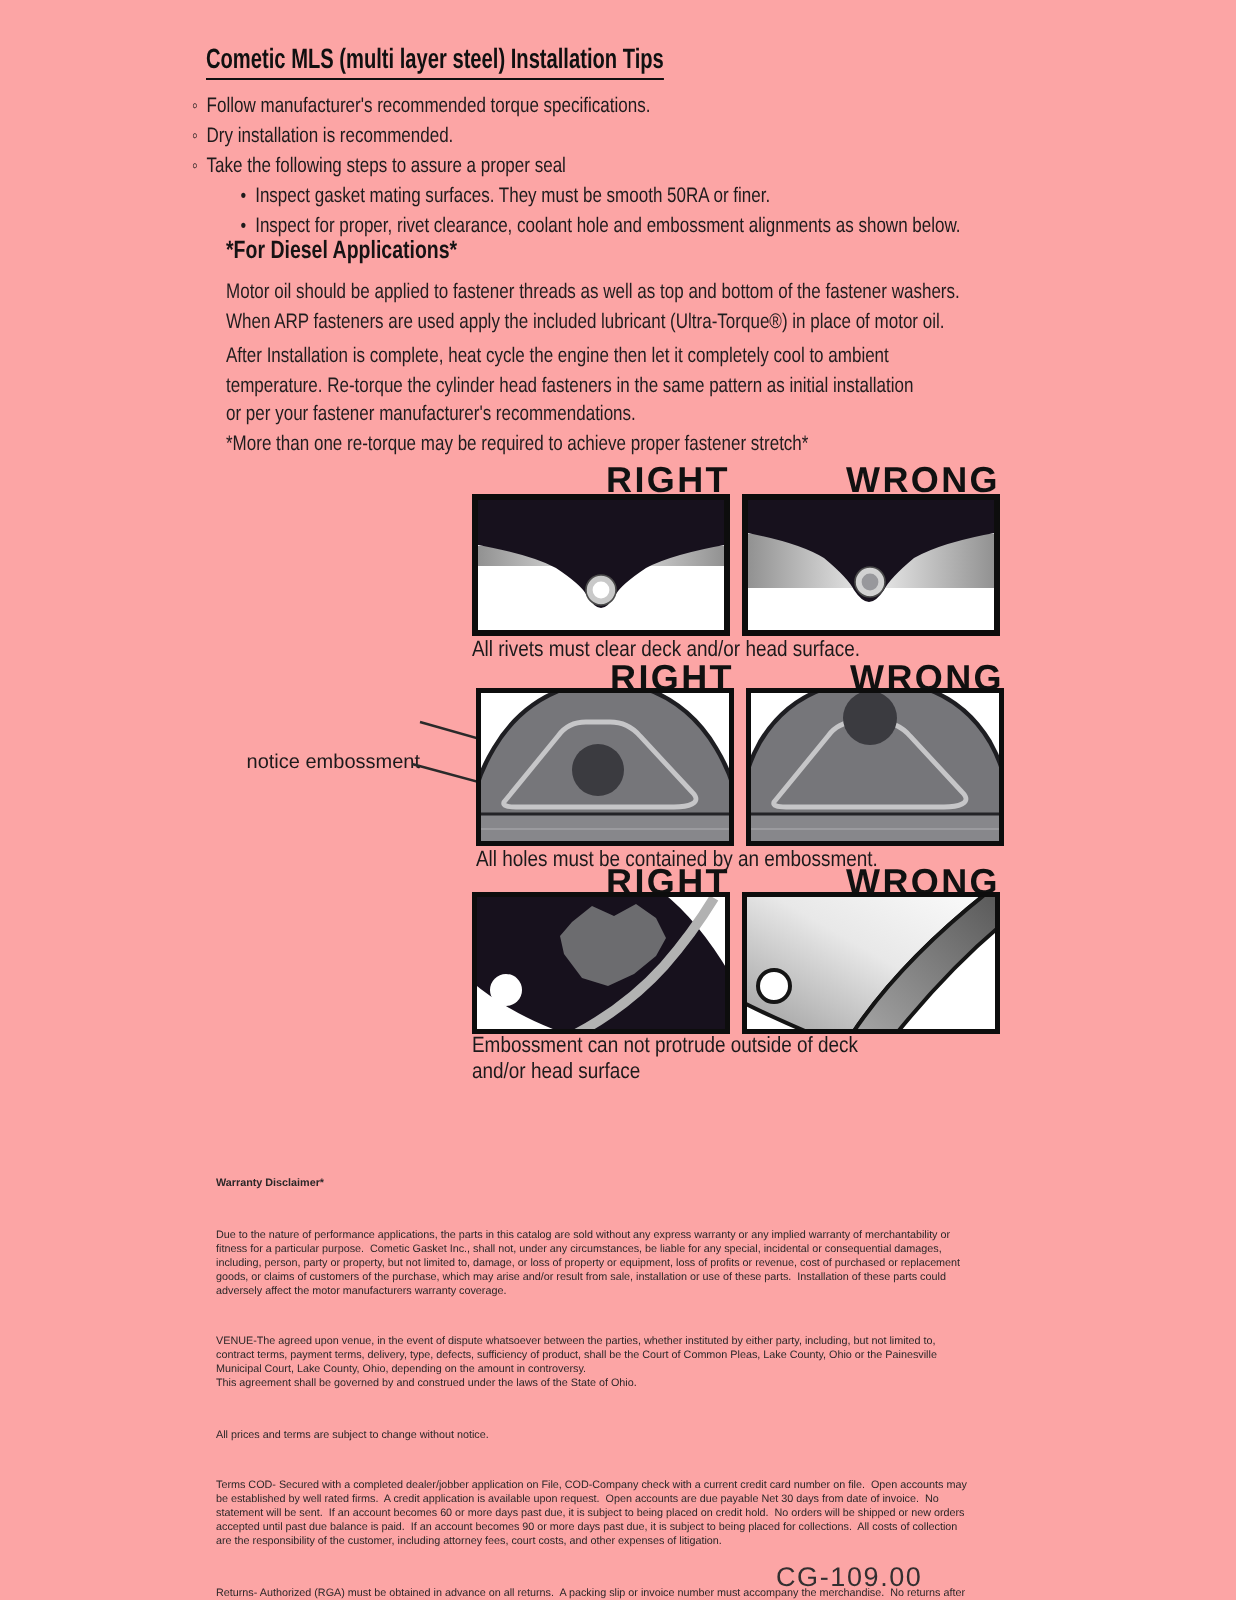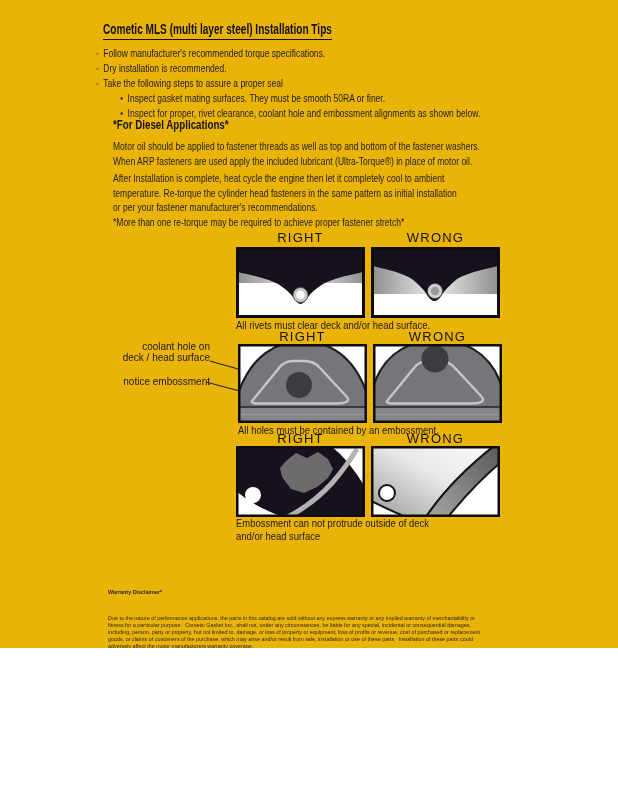--- a/index.html
+++ b/index.html
@@ -1,17 +1,17 @@
 <!DOCTYPE html>
 <html><head>
 <meta charset="utf-8">
 <style>
   html,body{margin:0;padding:0;background:#ffffff;}
   .page{
-    position:relative;width:618px;height:648px;background:#eab308;
+    position:relative;width:618px;height:800px;background:#fca5a5;
     font-family:"Liberation Sans",sans-serif;color:#232021;overflow:hidden;
   }
   .title{
     position:absolute;left:103px;top:21px;font-size:14px;font-weight:bold;color:#101010;
     transform:scaleX(.72);transform-origin:0 0;white-space:nowrap;
     border-bottom:1.6px solid #101010;padding-bottom:2px;
   }
   .bullets{
     position:absolute;left:96px;top:46px;font-size:10.5px;line-height:15px;
     transform:scaleX(.81);transform-origin:0 0;white-space:nowrap;color:#1e1b1c;
@@ -21,21 +21,21 @@
   .h2{
     position:absolute;left:113px;top:118px;font-size:12.5px;font-weight:bold;color:#161314;
     transform:scaleX(.78);transform-origin:0 0;white-space:nowrap;
   }
   .para{
     position:absolute;left:113px;font-size:10.5px;line-height:14.5px;color:#201d1e;
     transform:scaleX(.81);transform-origin:0 0;white-space:pre;
   }
   .p1{top:139px;} .p2{top:171px;} .p3{top:215px;}
   .dg-label{
-    position:absolute;width:129px;text-align:center;font-size:13px;font-weight:400;
+    position:absolute;width:129px;text-align:right;font-size:18px;font-weight:700;
     letter-spacing:1.2px;color:#111;white-space:nowrap;
   }
   .cap{
     position:absolute;font-size:11px;line-height:12.5px;color:#1c1a1b;
     transform:scaleX(.86);transform-origin:0 0;white-space:pre;
   }
   .side-label{
     position:absolute;width:130px;text-align:right;font-size:10px;line-height:11px;
     color:#1c1a1b;white-space:pre;
   }
@@ -112,22 +112,20 @@
     <circle cx="64" cy="44" r="7.5" fill="#d2d2d2" stroke="#4a4a4a" stroke-width="0.8"></circle>
     <circle cx="64" cy="44" r="4.2" fill="#98989c"></circle>
     <rect x="1.5" y="1.5" width="126" height="68" fill="none" stroke="#0d0d0d" stroke-width="3"></rect>
   </svg>
 
   <div class="cap" style="left:236px;top:319px">All rivets must clear deck and/or head surface.</div>
 
   <div class="dg-label" style="left:238px;top:329px">RIGHT</div>
   <div class="dg-label" style="left:373px;top:329px">WRONG</div>
 
-  <div class="side-label" style="left:80px;top:341px">coolant hole on
-deck / head surface</div>
   <div class="side-label" style="left:80px;top:376px">notice embossment</div>
 
   <svg class="leader" style="left:200px;top:352px" width="110" height="48">
     <line x1="10" y1="9" x2="98" y2="34" stroke="#2a2a2a" stroke-width="1.2"></line>
     <line x1="6" y1="30" x2="58" y2="44" stroke="#2a2a2a" stroke-width="1.2"></line>
   </svg>
 
   <svg class="panel" style="left:238px;top:344px" width="129" height="79" viewBox="0 0 129 79">
     <rect width="129" height="79" fill="#76767a"></rect>
     <rect y="63" width="129" height="16" fill="#87878b"></rect>

